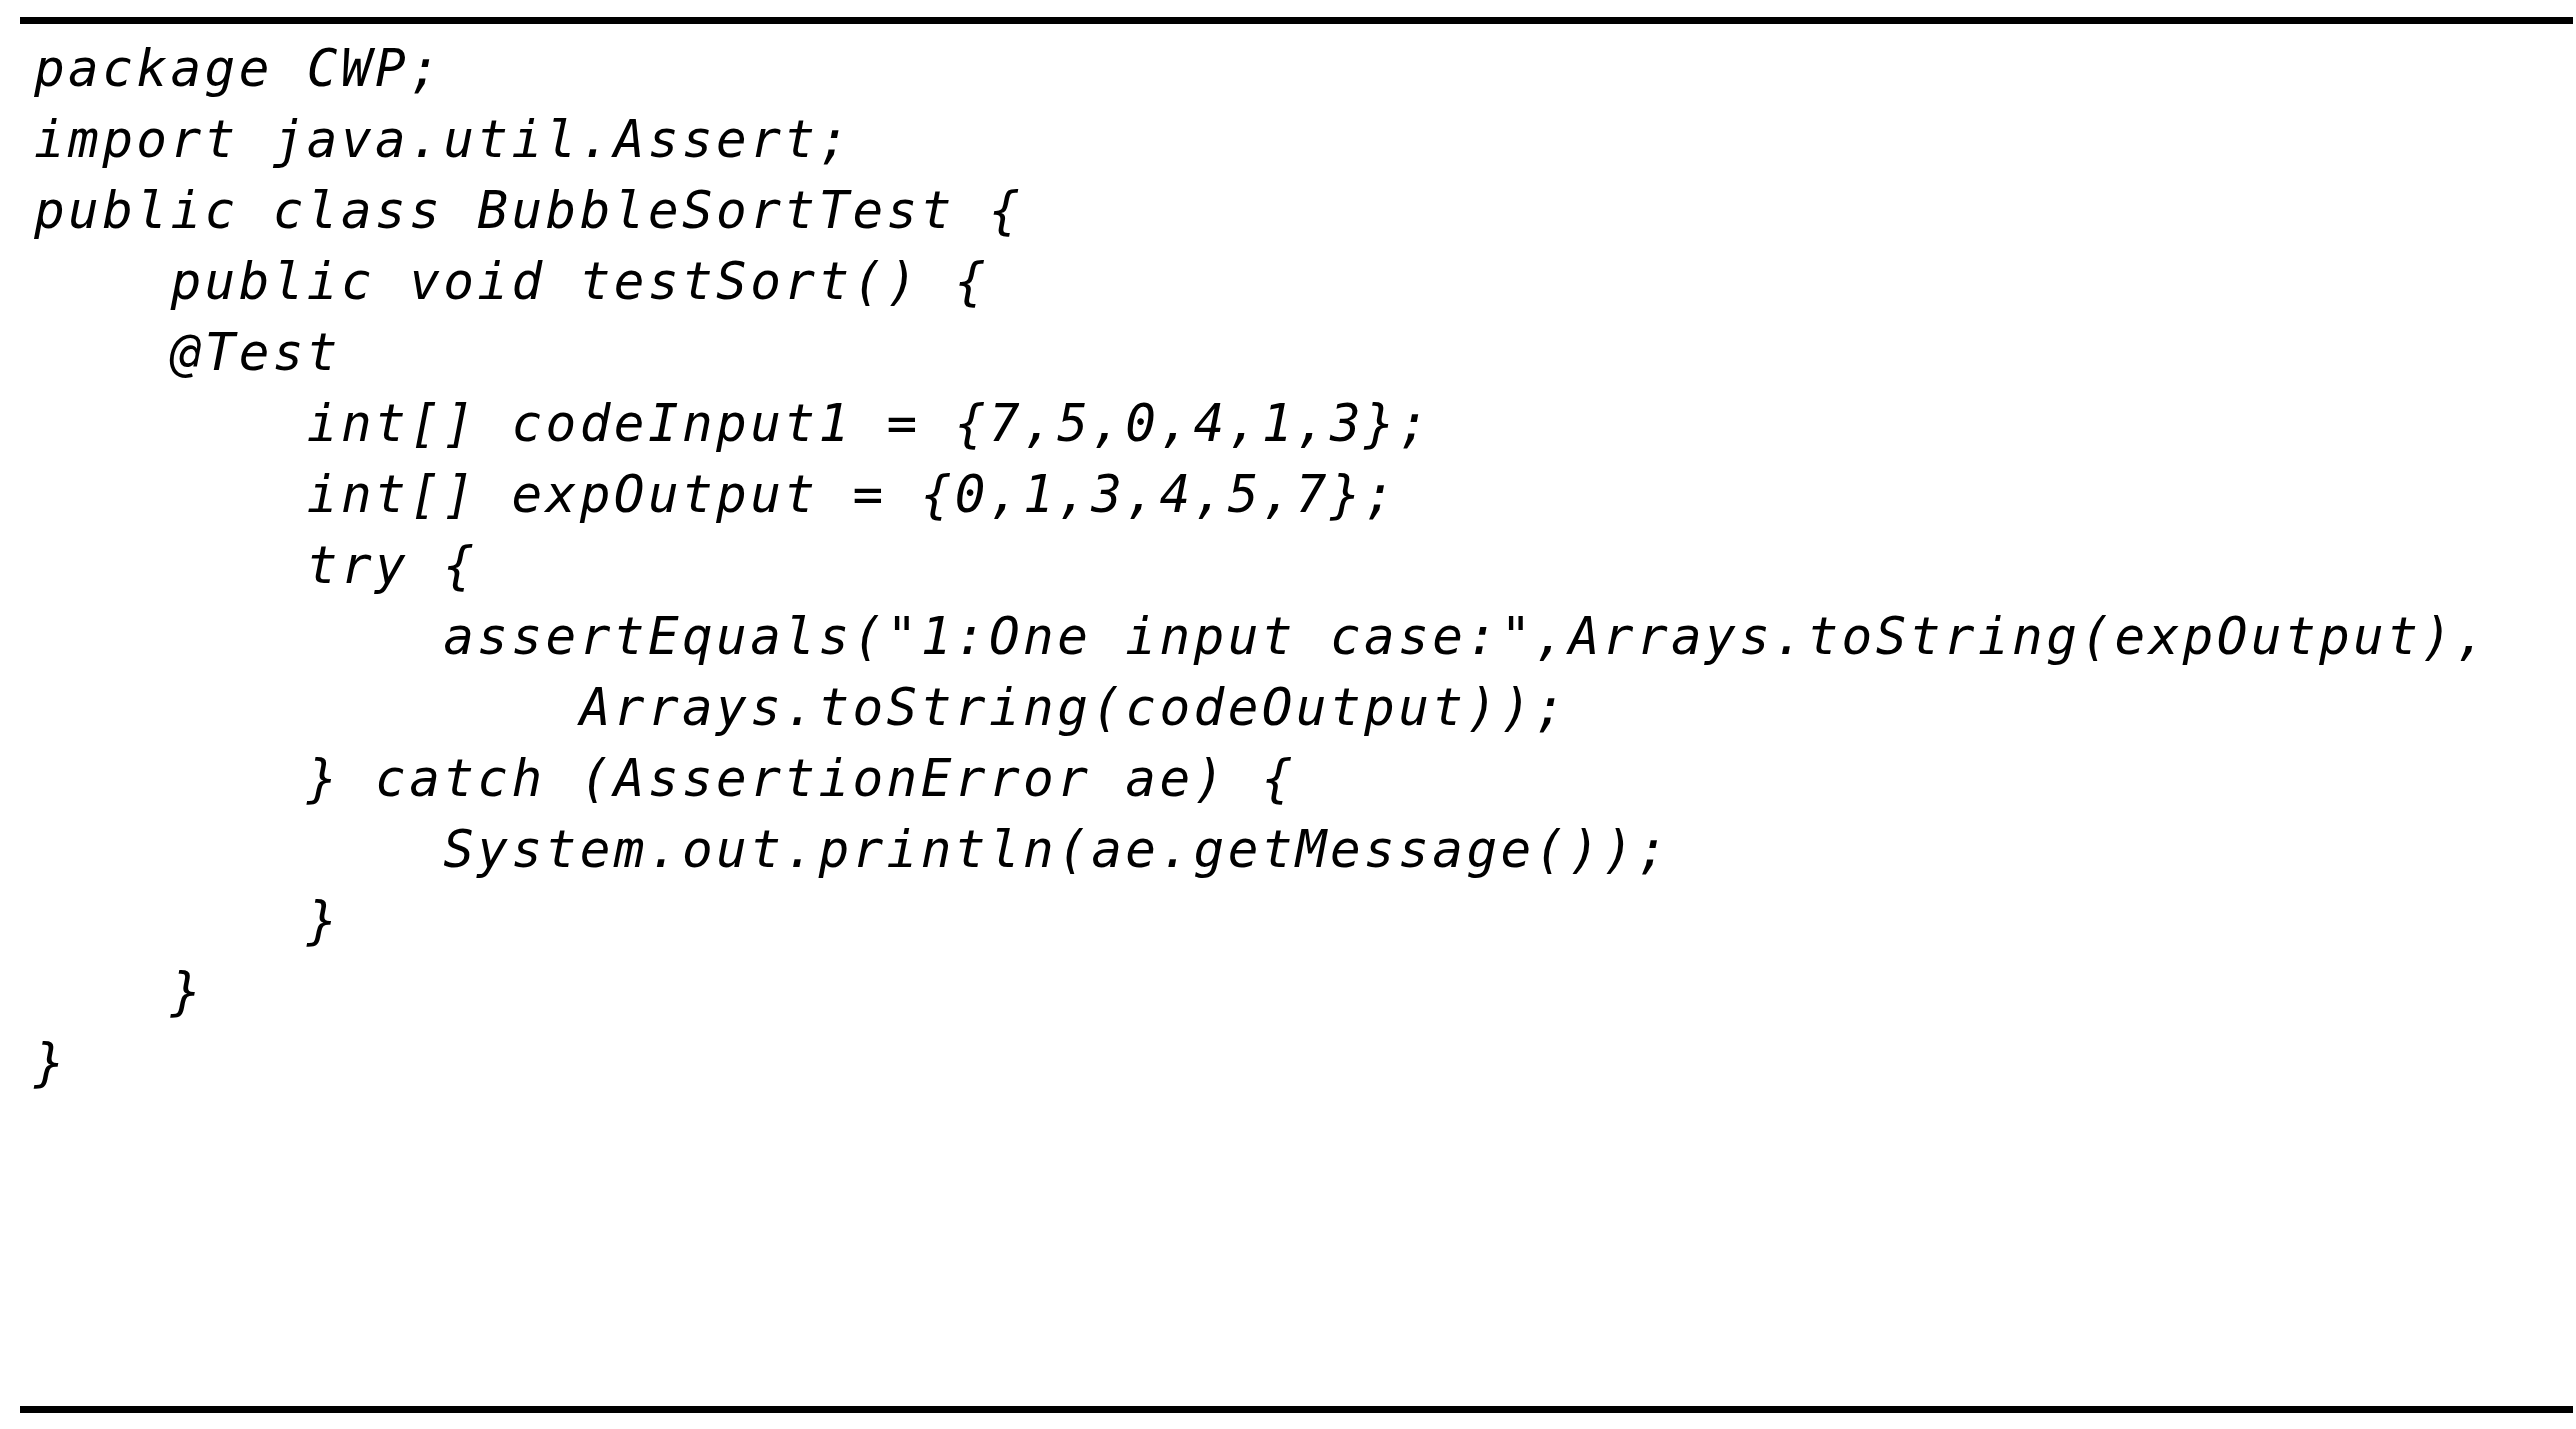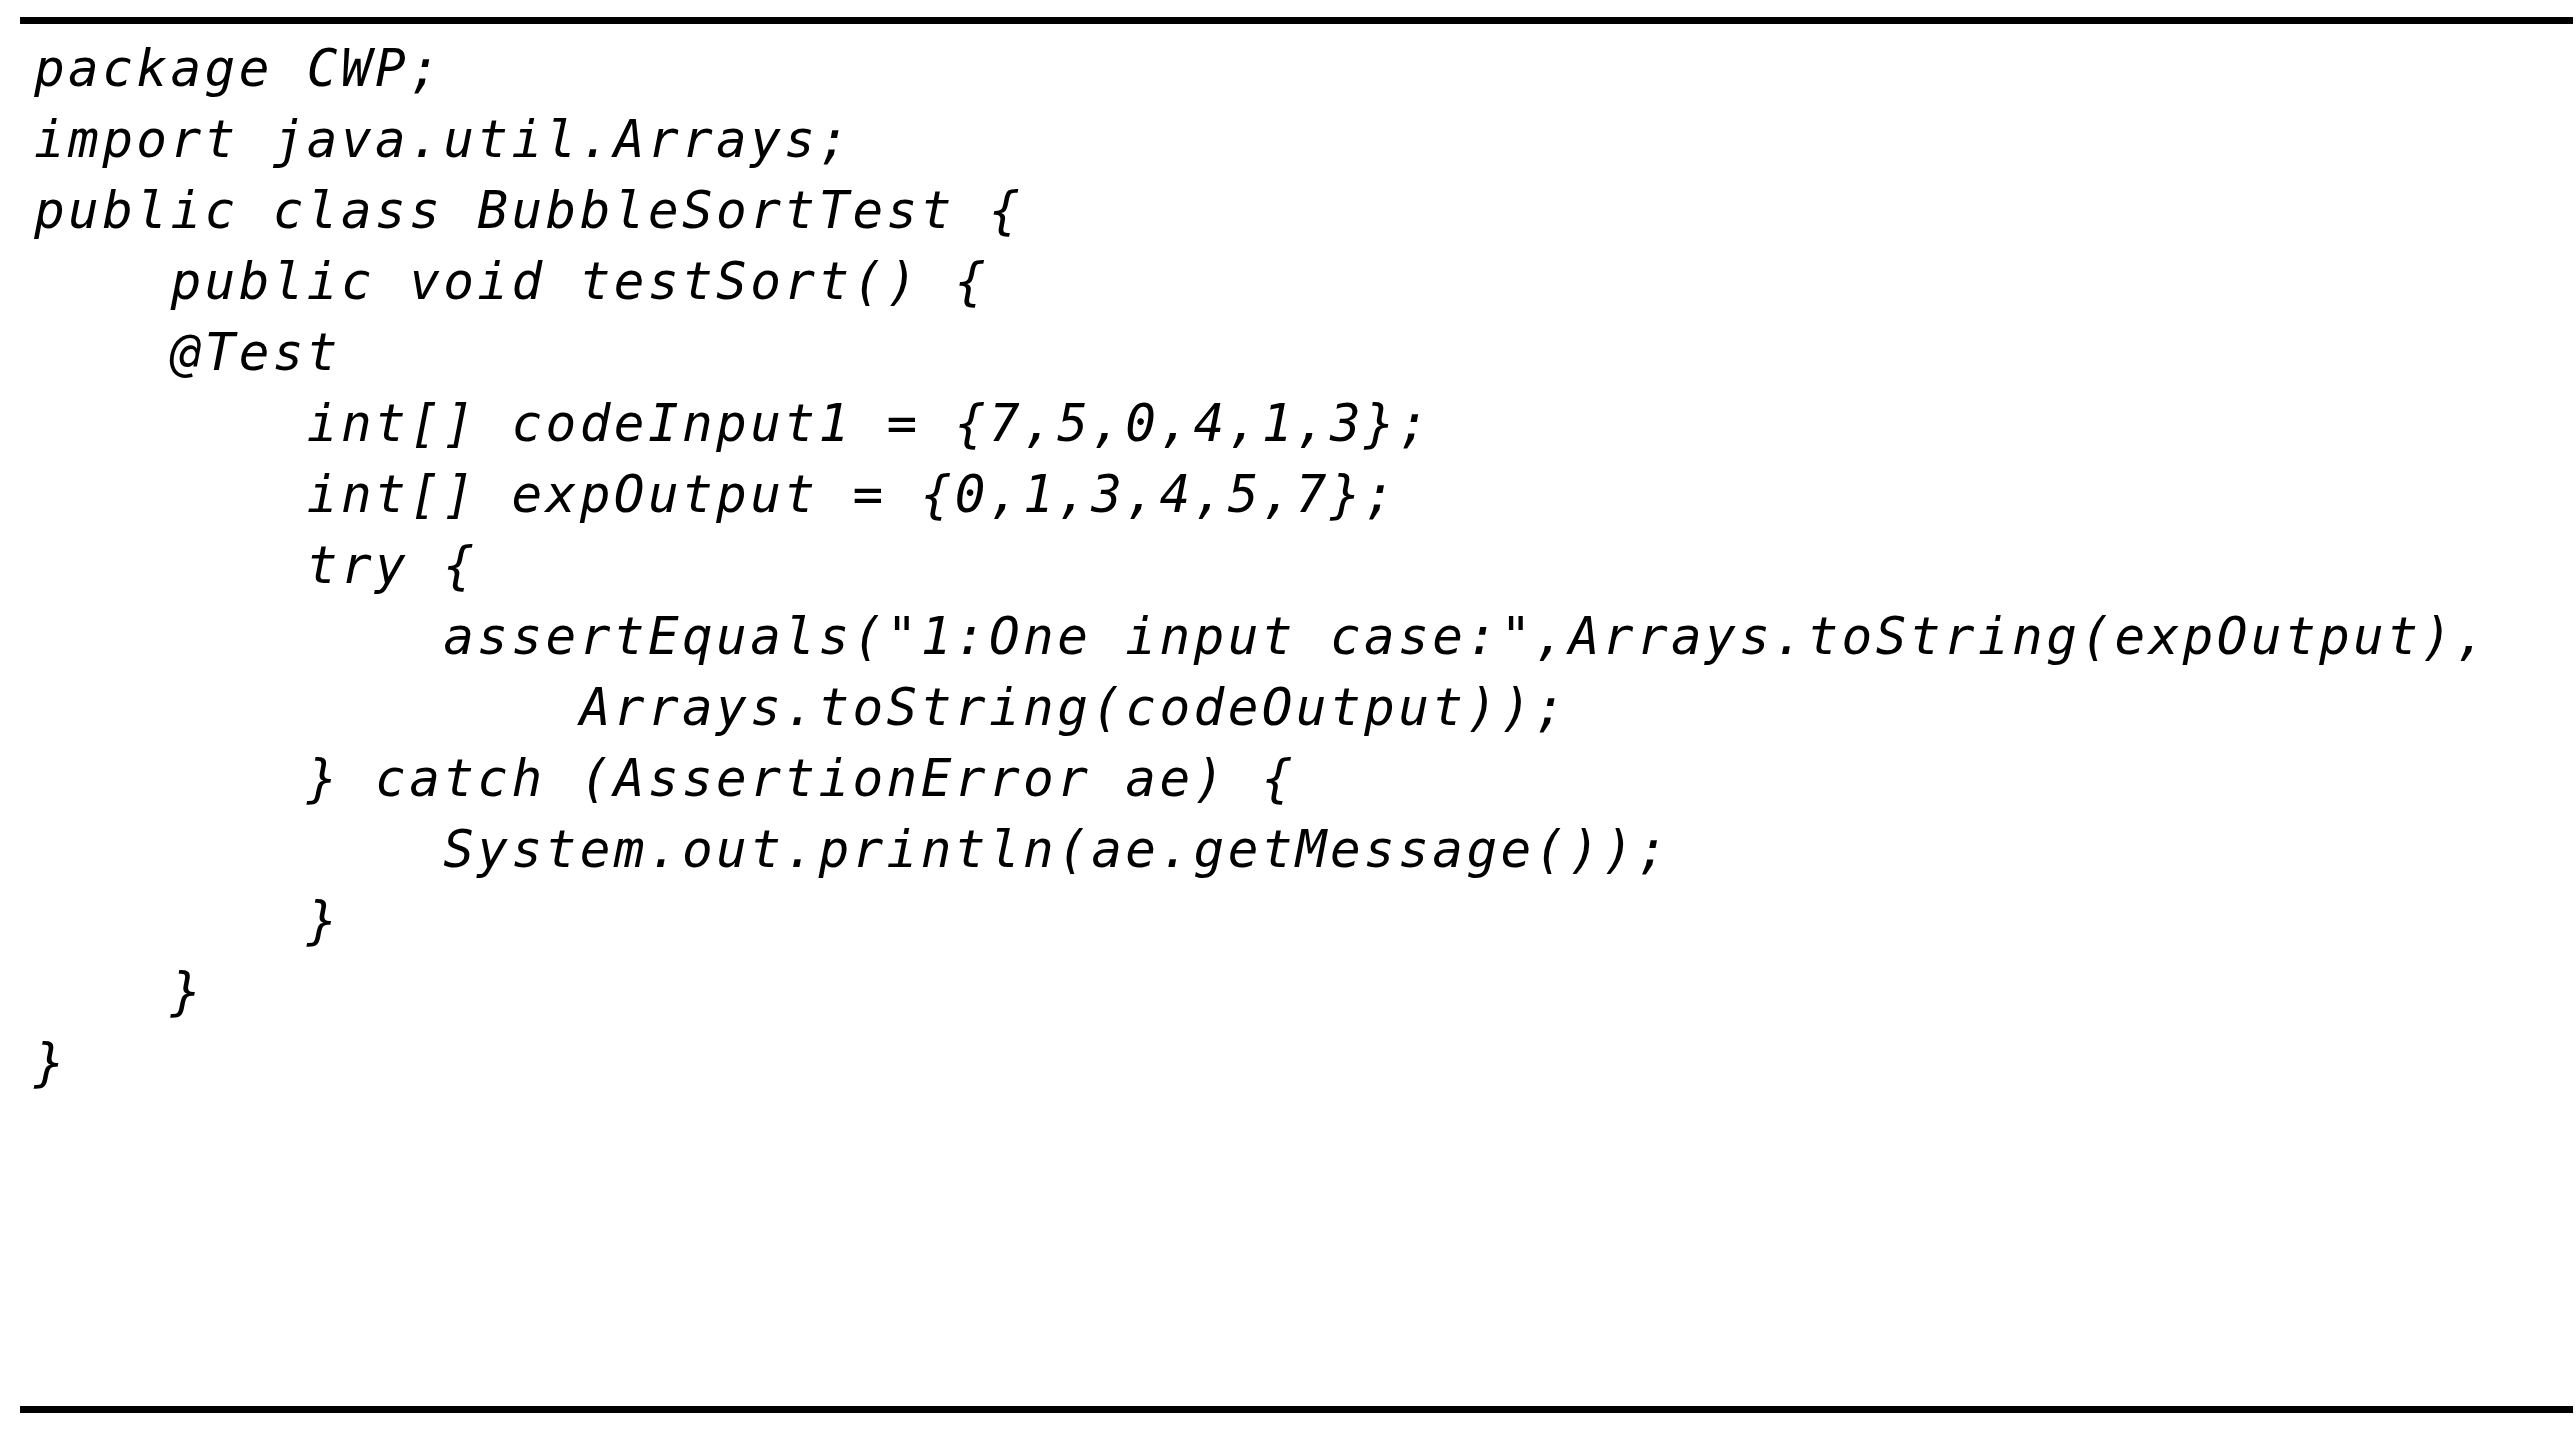--- a/index.html
+++ b/index.html
@@ -41,21 +41,21 @@
     font-style: italic;
   }
 </style>
 </head>
 <body>
 
 <div id="page" style="background: rgb(255, 255, 255);">
   <div id="top-rule" class="rule" style="background: rgb(0, 0, 0);"></div>
   <div id="code-block" style="color: rgb(0, 0, 0);">
       <div class="code-line">package CWP;</div>
-      <div class="code-line">import java.util.Arrays;</div>
+      <div class="code-line">import java.util.Assert;</div>
       <div class="code-line">public class BubbleSortTest {</div>
       <div class="code-line">    public void testSort() {</div>
       <div class="code-line">    @Test</div>
       <div class="code-line">        int[] codeInput1 = {7,5,0,4,1,3};</div>
       <div class="code-line">        int[] expOutput = {0,1,3,4,5,7};</div>
       <div class="code-line">        try {</div>
       <div class="code-line">            assertEquals("1:One input case:",Arrays.toString(expOutput),</div>
       <div class="code-line">                Arrays.toString(codeOutput));</div>
       <div class="code-line">        } catch (AssertionError ae) {</div>
       <div class="code-line">            System.out.println(ae.getMessage());</div>

